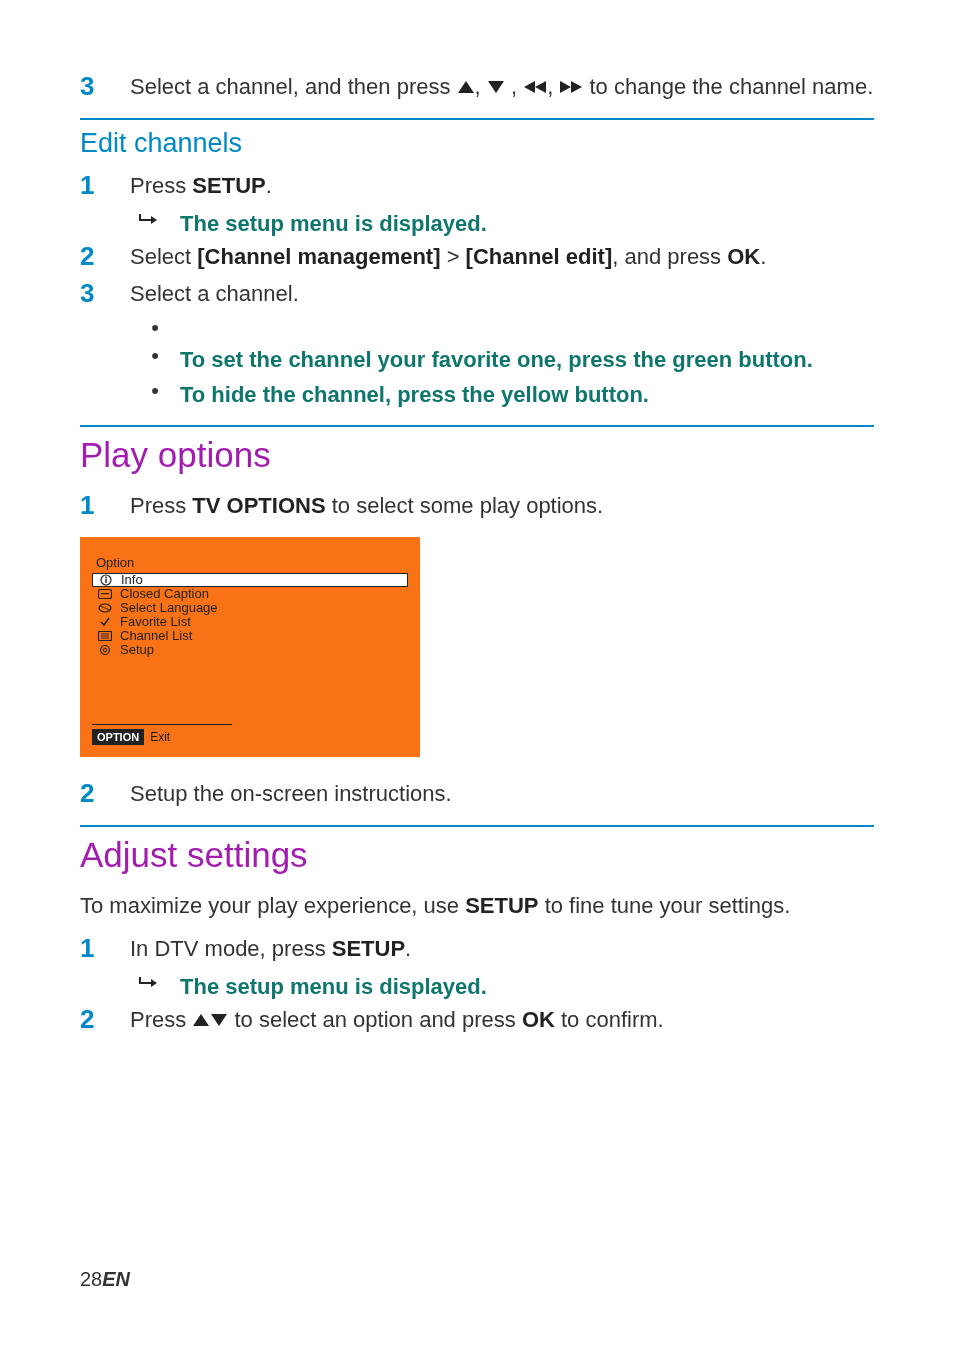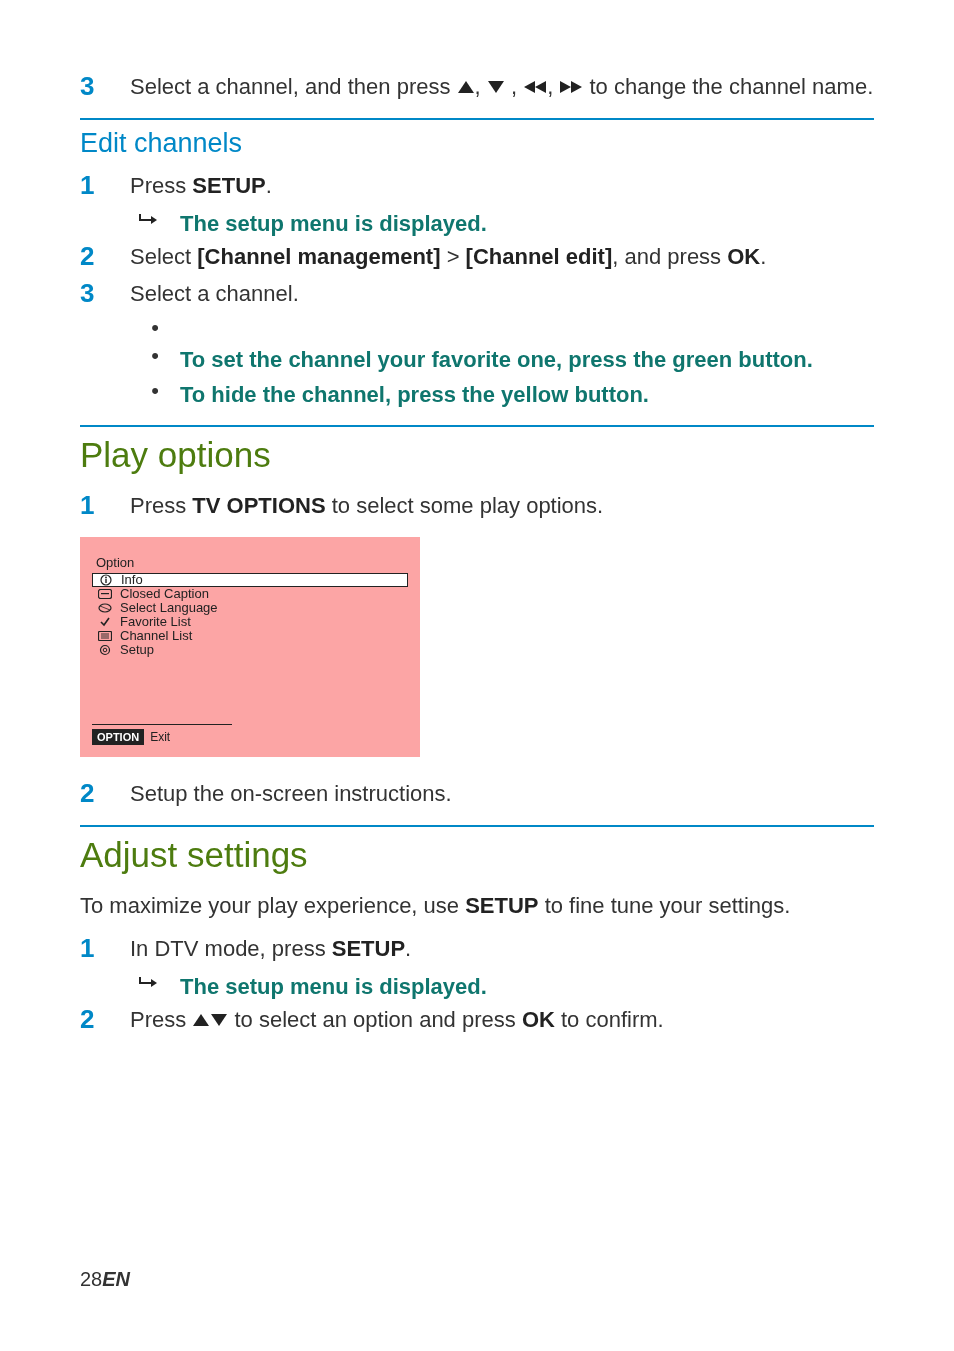--- a/index.html
+++ b/index.html
@@ -61,36 +61,36 @@
       border-top: 2px solid #0088c7;
       margin: 14px 0 8px 0;
     }
     .h3 {
       color: #0088c7;
       font-size: 27px;
       font-weight: normal;
       margin-bottom: 10px;
     }
     .h2 {
-      color: #4d7c0f;
+      color: #a21caf;
       font-size: 35px;
       font-weight: normal;
       margin-bottom: 14px;
       margin-top: 4px;
     }
     .bold { font-weight: bold; color: #222; }
     .intro-text {
       font-size: 22px;
       color: #333;
       line-height: 1.5;
       margin-bottom: 10px;
     }
     
     .osd {
-      background: #fca5a5;
+      background: #f97316;
       width: 340px;
       height: 220px;
       margin-left: 0;
       margin-top: 14px;
       margin-bottom: 20px;
       padding: 18px 12px 12px 12px;
       position: relative;
     }
     .osd-title {
       font-size: 13px;

